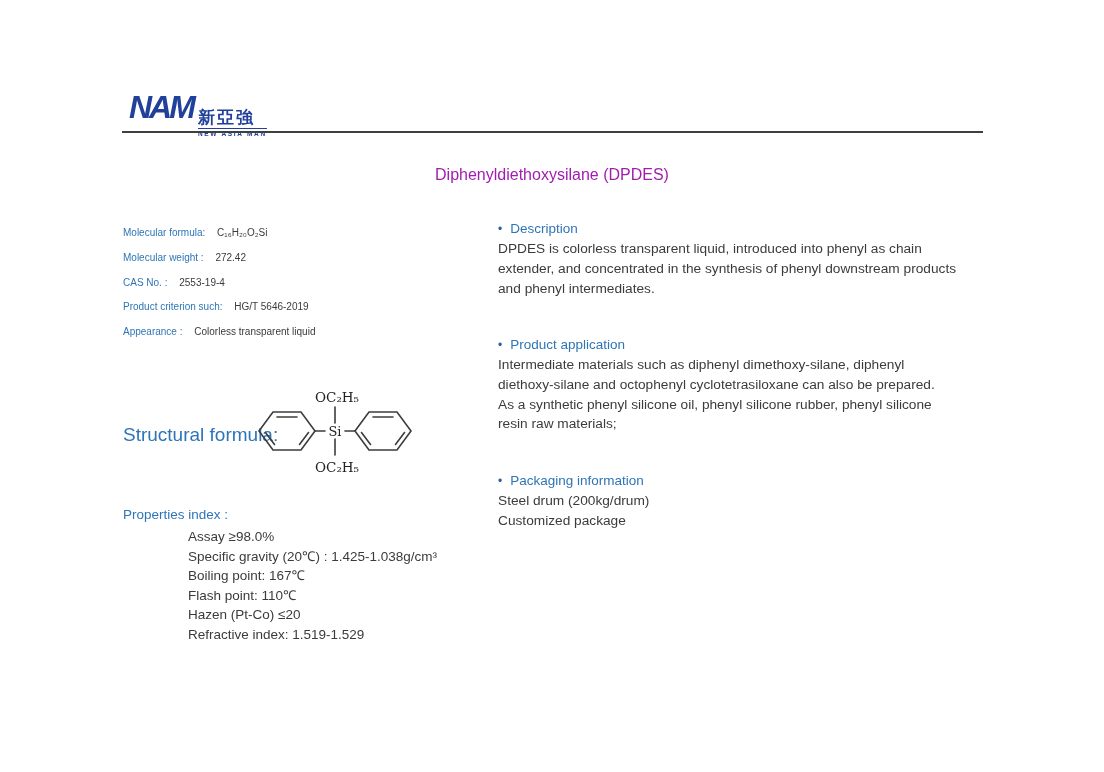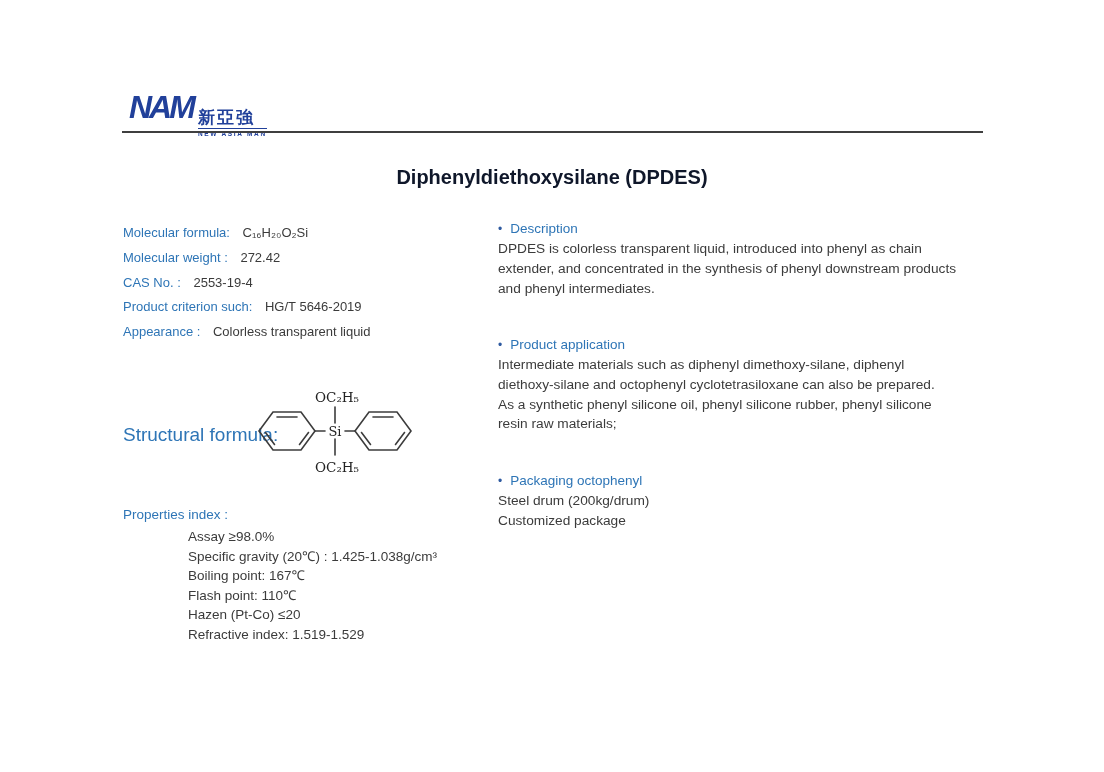--- a/index.html
+++ b/index.html
@@ -10,24 +10,24 @@
     margin:0 auto;
   }
   
   .logo { position:absolute; left:129px; top:91px; display:flex; align-items:flex-start; gap:5px; color:#21409a; }
   .logo-nam { font-size:32px; font-weight:900; font-style:italic; letter-spacing:-3px; line-height:32px; }
   .logo-right { display:flex; flex-direction:column; margin-top:18px; }
   .logo-cn { font-size:17px; font-weight:700; letter-spacing:2px; line-height:18px; white-space:nowrap; }
   .logo-sub { font-size:6.5px; font-weight:700; letter-spacing:1.7px; margin-top:1px; padding-top:1px; border-top:1px solid #21409a; white-space:nowrap; }
   .rule { position:absolute; left:122px; top:131px; width:861px; height:2px; background:#3f3f3f; }
   
-  .title { position:absolute; left:0; top:166px; width:1104px; text-align:center; font-size:20px; color:#0f172a;font-weight:bold; }
+  .title { position:absolute; left:0; top:166px; width:1104px; text-align:center; font-size:16px; color:#a21caf; }
   
   .specs { position:absolute; left:123px; top:221px; }
-  .spec-row { height:24.8px; line-height:24.8px; font-size:13px; white-space:nowrap; }
+  .spec-row { height:24.8px; line-height:24.8px; font-size:10px; white-space:nowrap; }
   .spec-label { color:#2e75b6; }
   .spec-value { color:#3b3b3b; margin-left:9px; }
   
   .struct-label { position:absolute; left:123px; top:424px; font-size:19px; color:#2e75b6; white-space:nowrap; }
   .struct-figure { position:absolute; left:257px; top:379px; width:156px; height:104px; }
   .struct-figure svg { width:100%; height:100%; }
   
   .props-heading { position:absolute; left:123px; top:507px; font-size:13.5px; color:#2e75b6; white-space:nowrap; }
   .props-list { position:absolute; left:188px; top:527px; font-size:13.5px; color:#3b3b3b; }
   .props-list .prop-item { line-height:19.6px; white-space:nowrap; }
@@ -124,20 +124,20 @@
 
   <div class="section sec-2">
     <div class="sec-heading">Product application</div>
     <div class="sec-body">
       <div class="sec-line">Intermediate materials such as diphenyl dimethoxy-silane, diphenyl diethoxy-silane and octophenyl cyclotetrasiloxane can also be prepared.</div>
       <div class="sec-line">As a synthetic phenyl silicone oil, phenyl silicone rubber, phenyl silicone resin raw materials;</div>
     </div>
   </div>
 
   <div class="section sec-3">
-    <div class="sec-heading">Packaging octophenyl</div>
+    <div class="sec-heading">Packaging information</div>
     <div class="sec-body">
       <div class="sec-line">Steel drum  (200kg/drum)</div>
       <div class="sec-line">Customized package</div>
     </div>
   </div>
 
 </div>
 
 </body></html>

